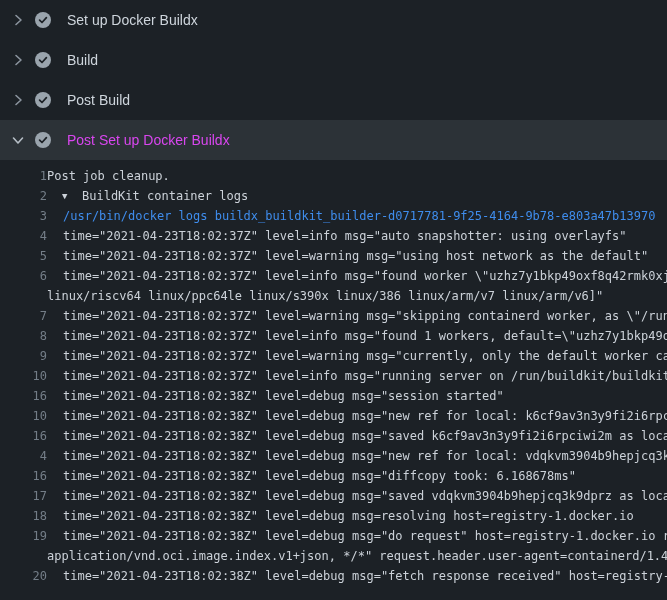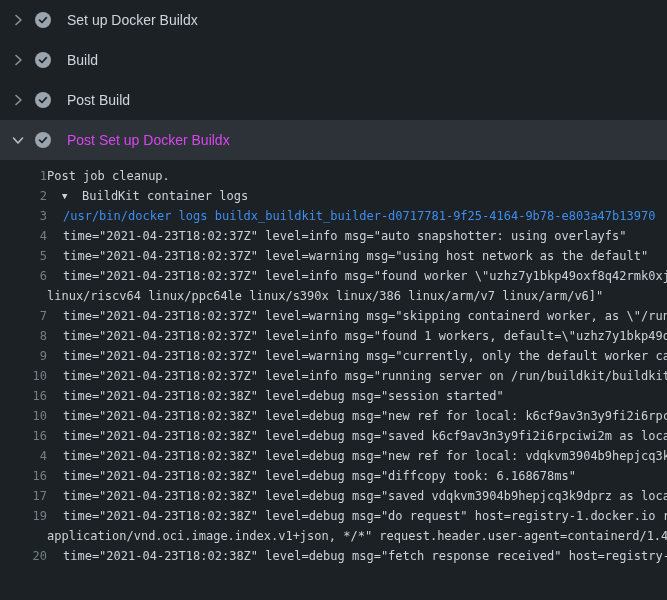--- a/index.html
+++ b/index.html
@@ -157,16 +157,17 @@
     <div class="log-row"><span class="ln">7</span><span class="txt ind">time="2021-04-23T18:02:37Z" level=warning msg="skipping containerd worker, as \"/run</span></div>
     <div class="log-row"><span class="ln">8</span><span class="txt ind">time="2021-04-23T18:02:37Z" level=info msg="found 1 workers, default=\"uzhz7y1bkp49o</span></div>
     <div class="log-row"><span class="ln">9</span><span class="txt ind">time="2021-04-23T18:02:37Z" level=warning msg="currently, only the default worker ca</span></div>
     <div class="log-row"><span class="ln">10</span><span class="txt ind">time="2021-04-23T18:02:37Z" level=info msg="running server on /run/buildkit/buildkit</span></div>
     <div class="log-row"><span class="ln">16</span><span class="txt ind">time="2021-04-23T18:02:38Z" level=debug msg="session started"</span></div>
     <div class="log-row"><span class="ln">10</span><span class="txt ind">time="2021-04-23T18:02:38Z" level=debug msg="new ref for local: k6cf9av3n3y9fi2i6rpc</span></div>
     <div class="log-row"><span class="ln">16</span><span class="txt ind">time="2021-04-23T18:02:38Z" level=debug msg="saved k6cf9av3n3y9fi2i6rpciwi2m as loca</span></div>
     <div class="log-row"><span class="ln">4</span><span class="txt ind">time="2021-04-23T18:02:38Z" level=debug msg="new ref for local: vdqkvm3904b9hepjcq3k</span></div>
     <div class="log-row"><span class="ln">16</span><span class="txt ind">time="2021-04-23T18:02:38Z" level=debug msg="diffcopy took: 6.168678ms"</span></div>
     <div class="log-row"><span class="ln">17</span><span class="txt ind">time="2021-04-23T18:02:38Z" level=debug msg="saved vdqkvm3904b9hepjcq3k9dprz as loca</span></div>
+    <div class="log-row"><span class="ln">18</span><span class="txt ind">time="2021-04-23T18:02:38Z" level=debug msg=resolving host=registry-1.docker.io</span></div>
     <div class="log-row"><span class="ln">19</span><span class="txt ind">time="2021-04-23T18:02:38Z" level=debug msg="do request" host=registry-1.docker.io r</span></div>
     <div class="log-row"><span class="ln"></span><span class="txt">application/vnd.oci.image.index.v1+json, */*" request.header.user-agent=containerd/1.4</span></div>
     <div class="log-row"><span class="ln">20</span><span class="txt ind">time="2021-04-23T18:02:38Z" level=debug msg="fetch response received" host=registry-</span></div>
   </div>
 
 </body></html>

